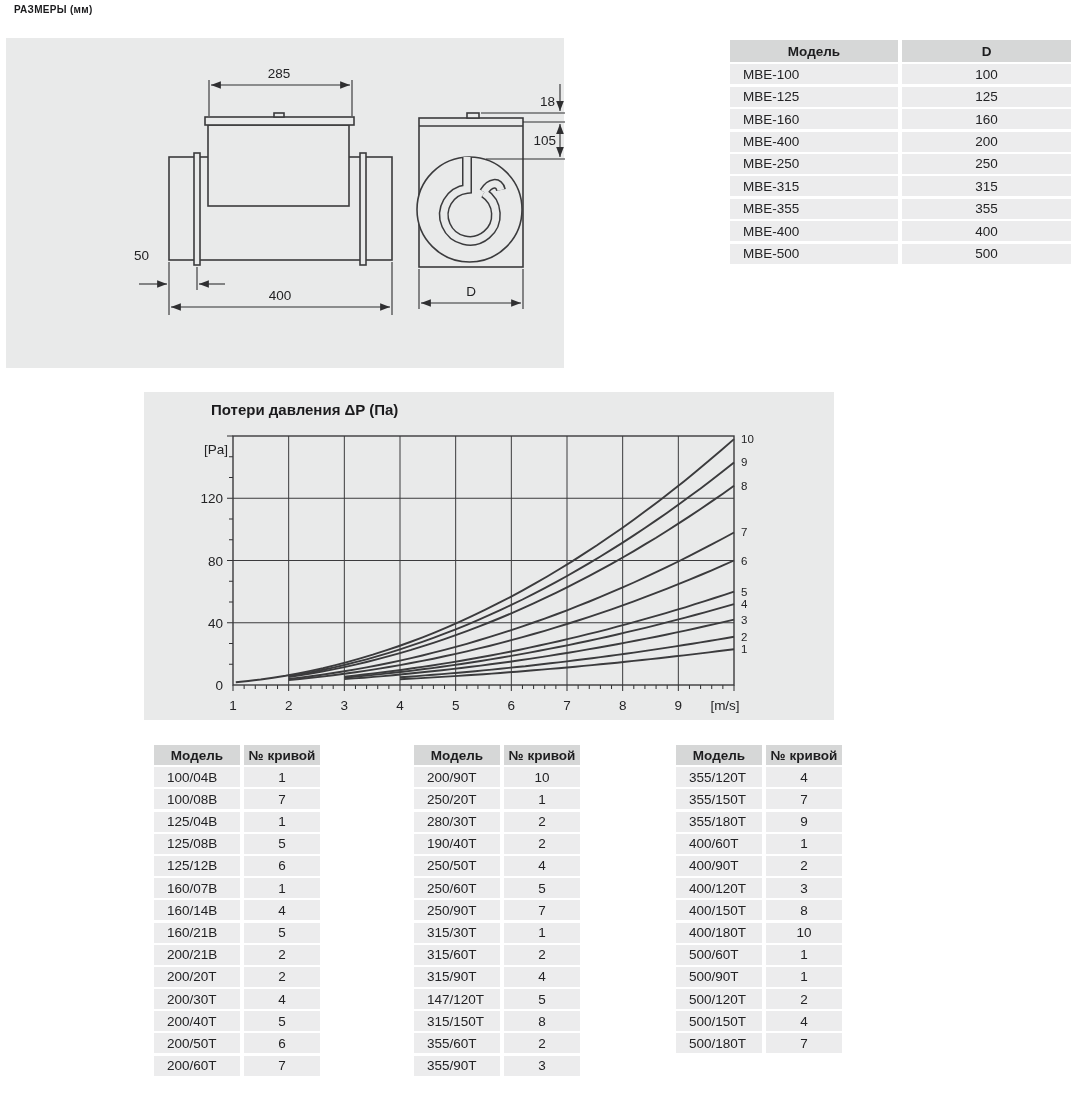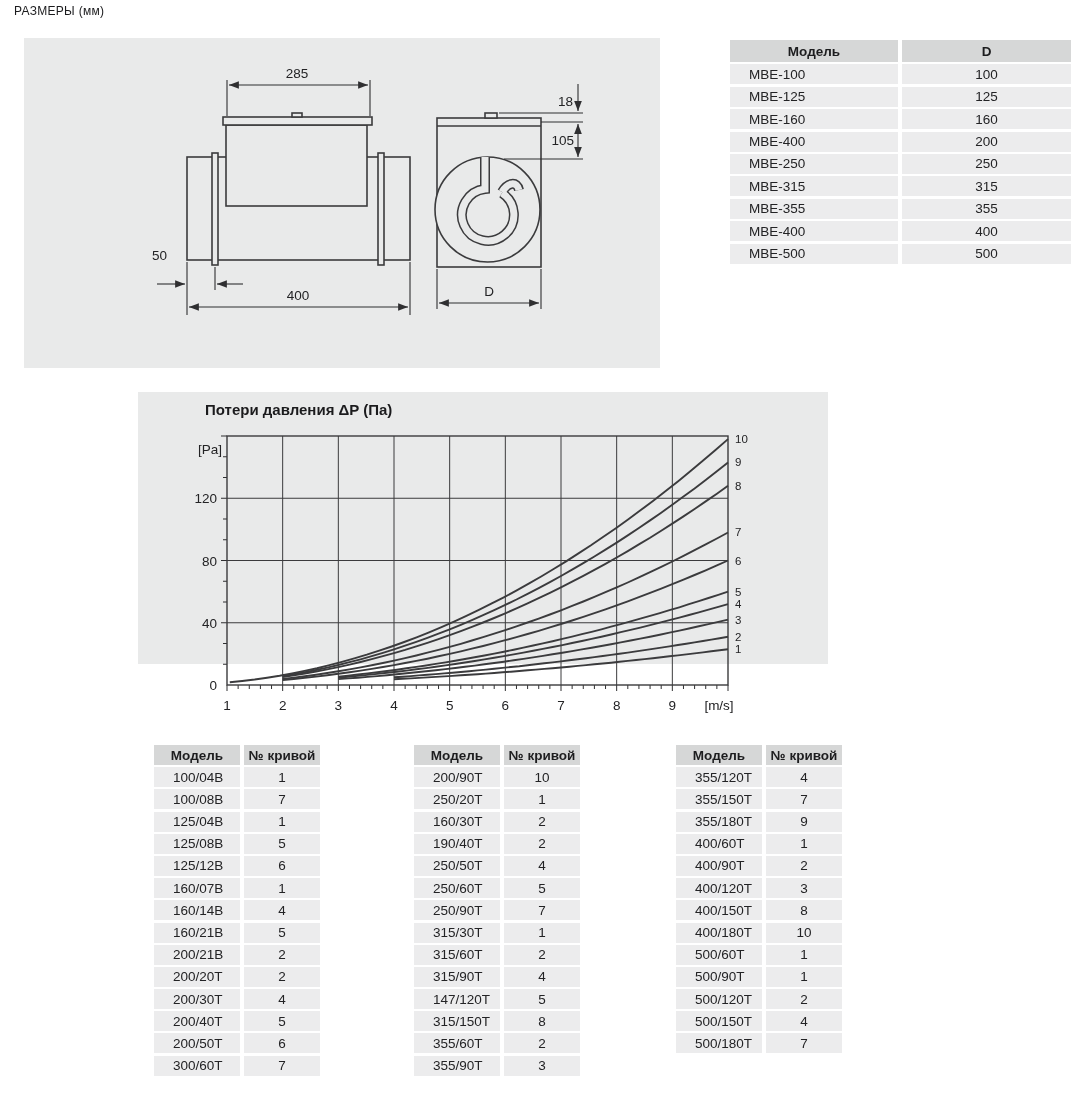--- a/index.html
+++ b/index.html
@@ -4,39 +4,39 @@
 <style>
   html,body{margin:0;padding:0;background:#ffffff;}
   body{
     width:1071px;height:1099px;position:relative;overflow:hidden;
     font-family:"Liberation Sans", sans-serif;color:#1d1d1f;
     -webkit-font-smoothing:antialiased;
   }
   .abs{position:absolute;border-radius:26px;}
   h1.page-title{
     position:absolute;left:14px;top:4px;margin:0;
-    font-size:12px;font-weight:normal;letter-spacing:.3px;color:#1b1b1d;
+    font-size:10px;font-weight:bold;letter-spacing:.3px;color:#1b1b1d;
   }
   .panel{position:absolute;background:#e9eaea;}
-  #diagram-panel{left:24px;top:38px;width:636px;height:330px;}
-  #chart-panel{left:138px;top:392px;width:690px;height:272px;}
+  #diagram-panel{left:6px;top:38px;width:558px;height:330px;}
+  #chart-panel{left:144px;top:392px;width:690px;height:328px;}
   .chart-title{
     position:absolute;left:67px;top:9px;font-size:15px;font-weight:bold;color:#1b1b1d;
   }
   
   .dtable{display:grid;}
   .dtable .th{
     background:#d6d7d7;font-weight:bold;font-size:13.5px;
     display:flex;align-items:center;justify-content:center;color:#1d1d1f;
   }
   .dtable .td{
     background:#ececed;font-size:13.5px;
     display:flex;align-items:center;justify-content:center;color:#232325;
   }
-  .dtable .cell-model{justify-content:flex-start;padding-left:19px;}
+  .dtable .cell-model{justify-content:flex-start;padding-left:13px;}
   #model-d-table{
     left:730px;top:40px;
     grid-template-columns:168px 169px;
     grid-template-rows:22px;grid-auto-rows:20px;
     gap:2.4px 4px;
   }
   .curve-table{
     grid-template-columns:86px 76px;
     grid-template-rows:20px;grid-auto-rows:20px;
     gap:2.2px 4px;top:745px;
@@ -314,38 +314,38 @@
     
       <div class="td cell-model">200/30Т</div>
       <div class="td">4</div>
     
       <div class="td cell-model">200/40Т</div>
       <div class="td">5</div>
     
       <div class="td cell-model">200/50Т</div>
       <div class="td">6</div>
     
-      <div class="td cell-model">300/60Т</div>
+      <div class="td cell-model">200/60Т</div>
       <div class="td">7</div>
     </div>
 </div>
 
 <div class="dtable abs curve-table" id="curve-table-2">
   <div class="th">Модель</div>
   <div class="th">№ кривой</div>
   <div style="display:contents">
     
   
       <div class="td cell-model">200/90Т</div>
       <div class="td">10</div>
     
       <div class="td cell-model">250/20Т</div>
       <div class="td">1</div>
     
-      <div class="td cell-model">160/30Т</div>
+      <div class="td cell-model">280/30Т</div>
       <div class="td">2</div>
     
       <div class="td cell-model">190/40Т</div>
       <div class="td">2</div>
     
       <div class="td cell-model">250/50Т</div>
       <div class="td">4</div>
     
       <div class="td cell-model">250/60Т</div>
       <div class="td">5</div>

